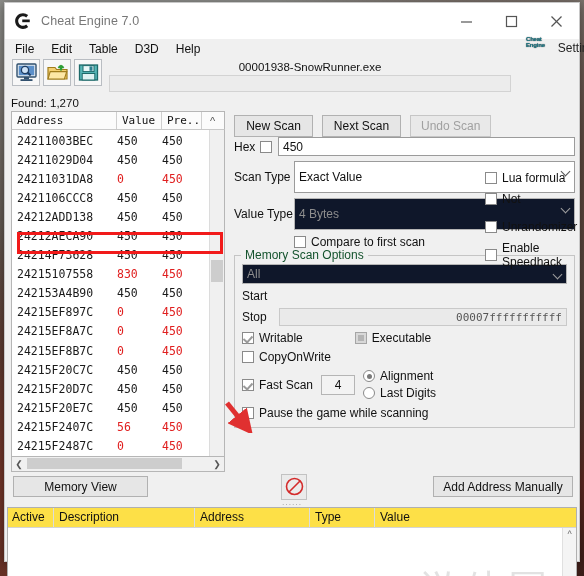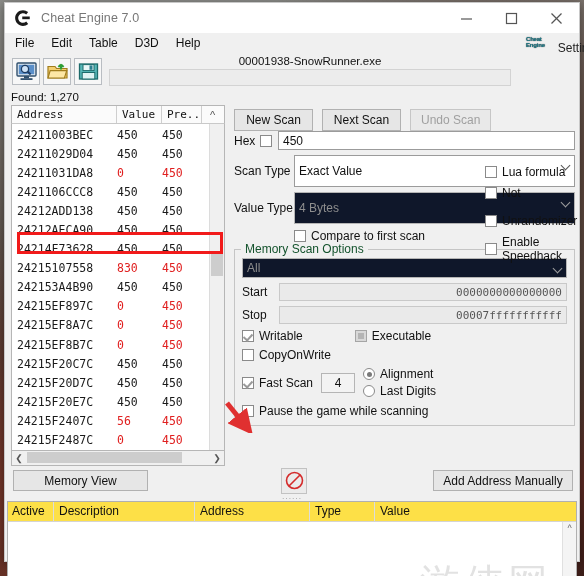--- a/index.html
+++ b/index.html
@@ -19,21 +19,21 @@
       linear-gradient(180deg,#8e8f8b 0%, #6d655e 30%, #4a3c34 62%, #5e2a22 84%, #3b1d18 100%);
   }
   #window {
     position:absolute; left:4px; top:2px; width:576px; height:560px;
     background:#f0f0f0; border:1px solid #c8c8c8;
     box-shadow:0 2px 10px rgba(0,0,0,.45);
     display:flex; flex-direction:column;
   }
   
   #titlebar {
-    height:30px; background:#ffffff; display:flex; align-items:center;
+    height:36px; background:#ffffff; display:flex; align-items:center;
     flex:none;
     justify-content:center;
   }
   #ce-logo-small { width:20px; height:18px; margin-left:8px; flex:none; }
   #title-text {
     margin-left:8px; font-size:12.5px; color:#777; letter-spacing:.1px;
   }
   .wbtn {
     width:45px; height:30px; display:flex; align-items:center; justify-content:center;
     color:#555;
@@ -41,21 +41,21 @@
   .wbtn svg { display:block; }
   #winbtns { margin-left:auto; display:flex; }
   
   #menubar {
     height:20px; background:#f0f0f0; display:flex; align-items:center;
     padding-left:10px; flex:none;
   }
   .menu-item { font-size:12px; color:#111; margin-right:17px; }
   
   #toolbar {
-    height:36px; background:#f0f0f0; display:flex; align-items:center;
+    height:36px; background:#f0f0f0; display:flex; align-items:flex-start;
     padding-left:7px; flex:none; position:relative;
   }
   .tbtn {
     width:28px; height:27px; border:1px solid #b9bdc2; background:#f7f7f7;
     margin-right:3px; display:flex; align-items:center; justify-content:center;
   }
   #proc-box {
     position:absolute; left:104px; top:16px; right:68px; height:17px;
     background:#ececec; border:1px solid #d3d3d3;
   }
@@ -495,21 +495,20 @@
 
         <div class="frow" style="margin-top:2px">
           <div class="sel-box dis" style="height:20px">
             <span>All</span>
             <span class="chev"></span>
           </div>
         </div>
 
         <div class="frow">
           <span class="lbl-sm">Start</span>
-          <div class="addr-input">0000000000000000</div>
         </div>
 
         <div class="frow">
           <span class="lbl-sm">Stop</span>
           <div class="addr-input">00007fffffffffff</div>
         </div>
 
         <div class="frow">
           <span class="cbx checked"></span>
           <span class="flabel" style="margin-left:5px">Writable</span>

